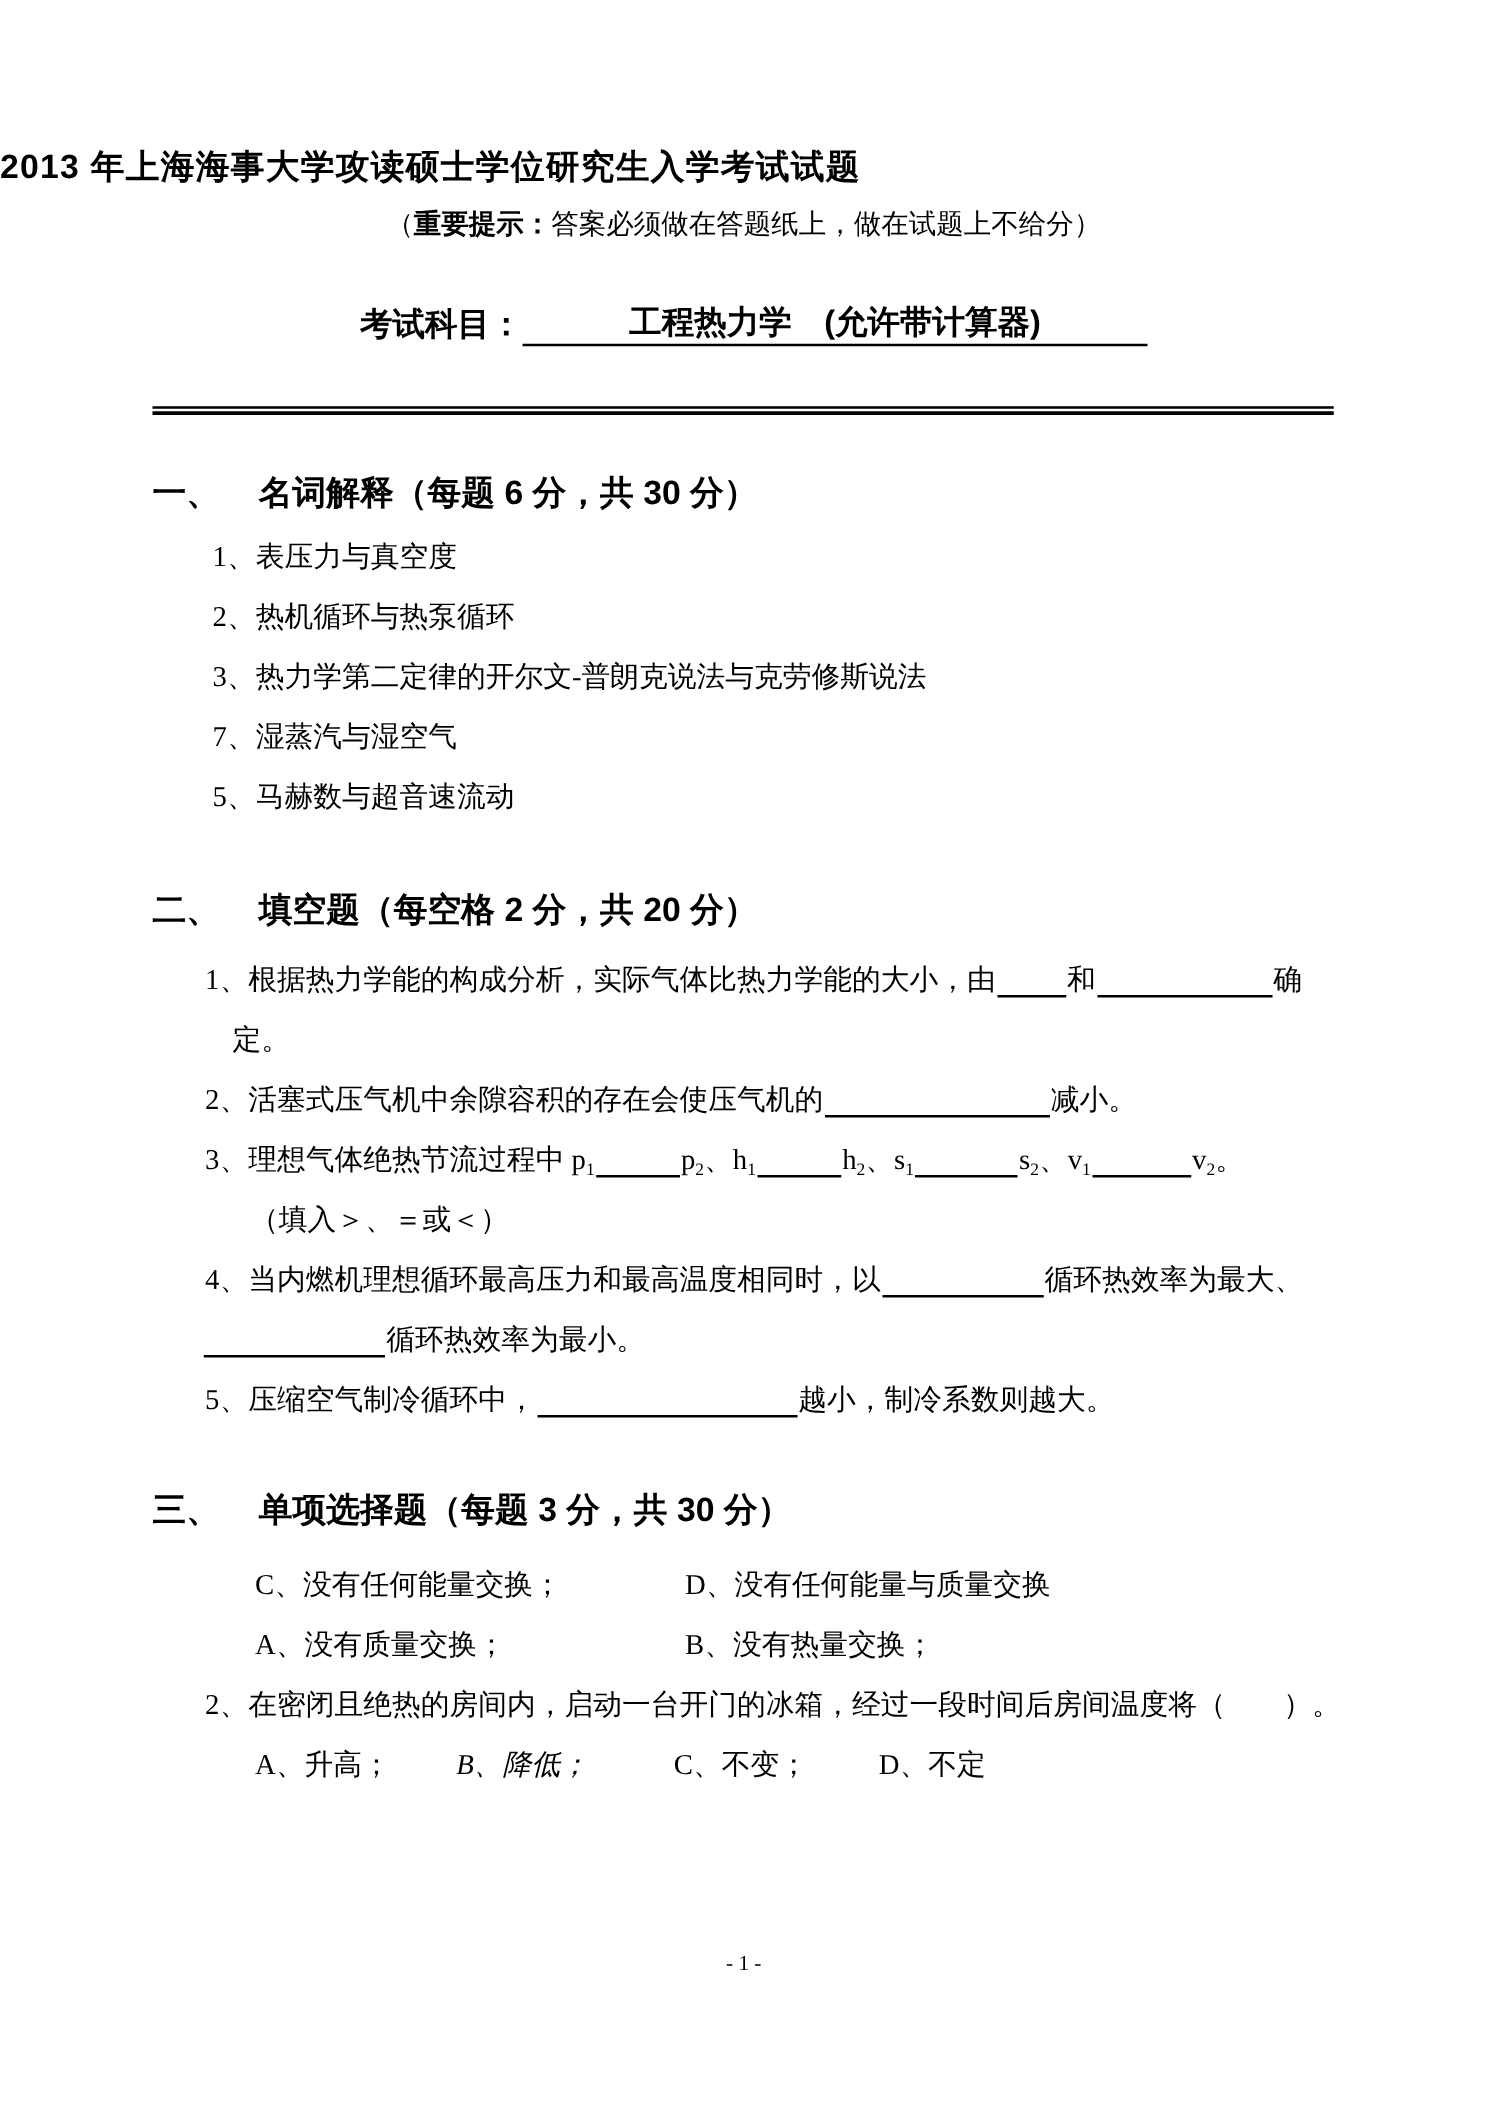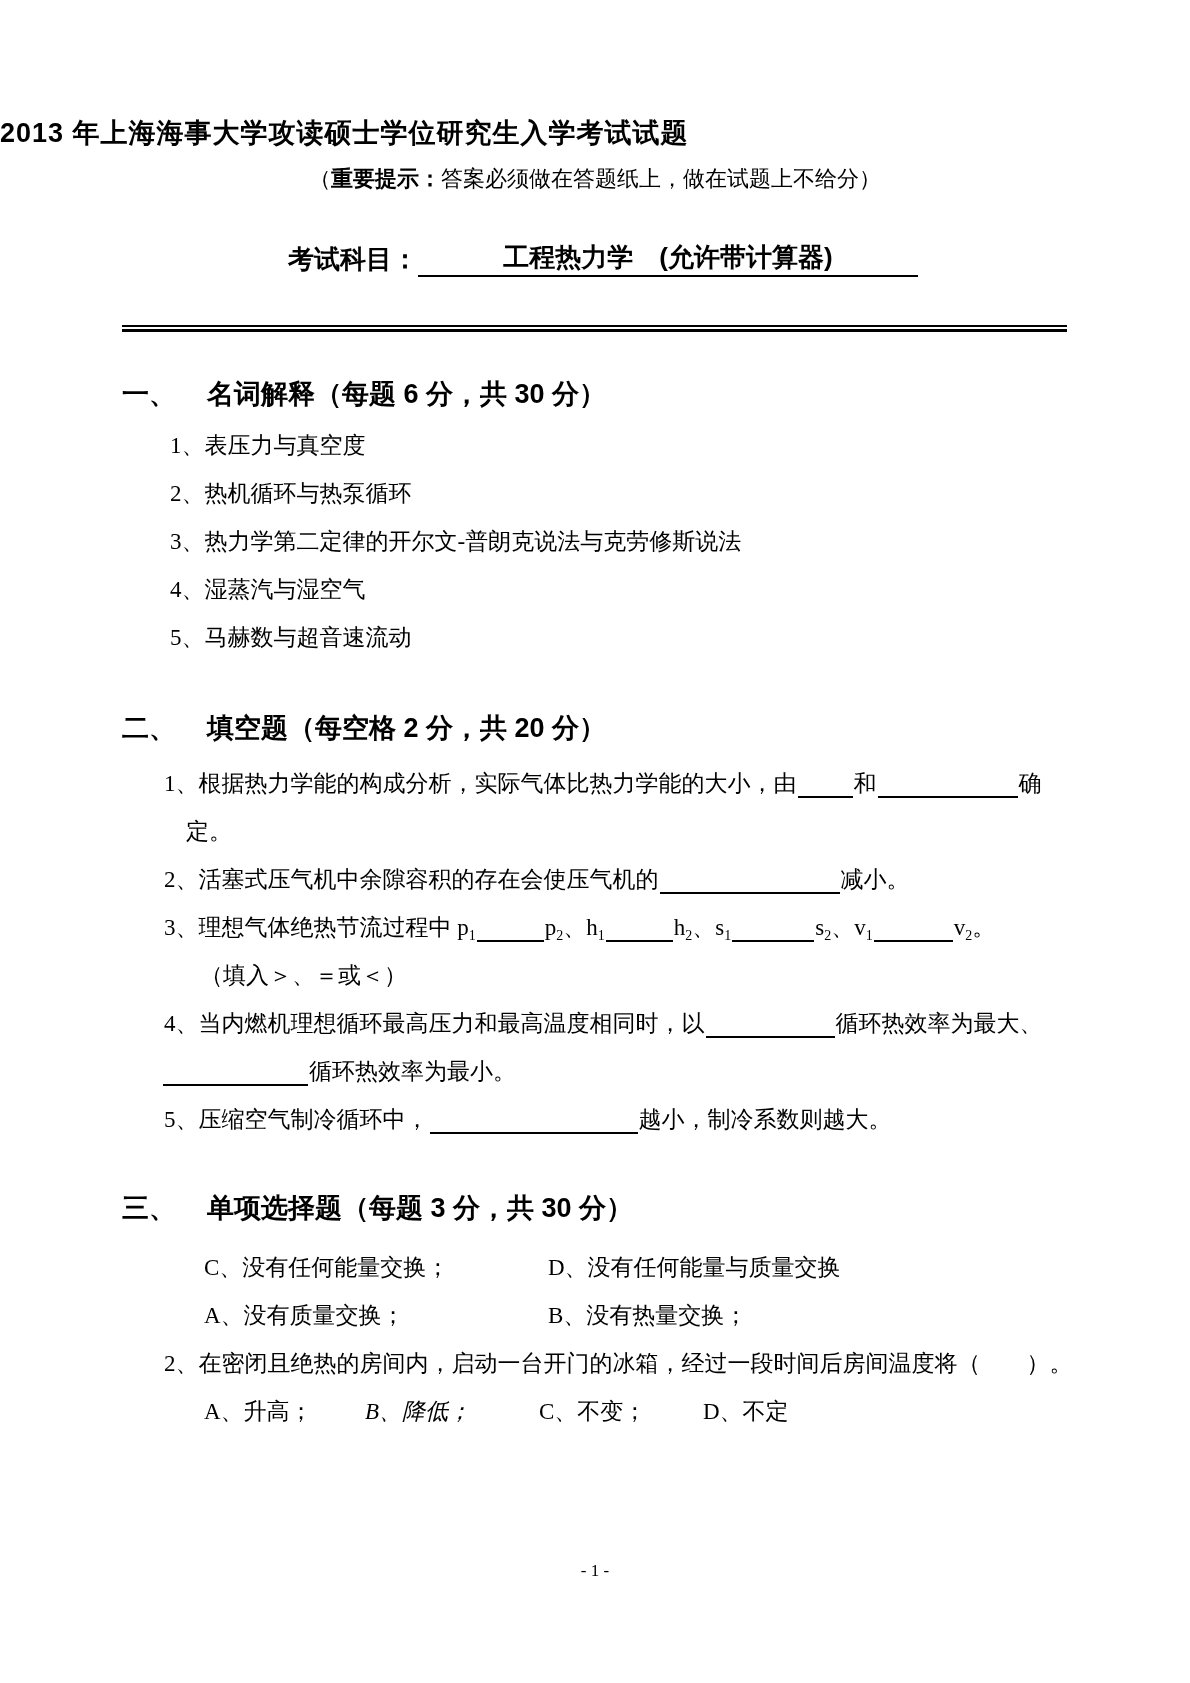--- a/index.html
+++ b/index.html
@@ -107,21 +107,21 @@
 
   <div class="subject-row"><span>考试科目：</span><span class="subject-underline">工程热力学　(允许带计算器)</span></div>
 
   <div class="divider"></div>
 
   <div class="sec-heading sec1-heading"><span class="sec-num">一、</span><span>名词解释（每题 6 分，共 30 分）</span></div>
   <div class="sec1-items">
     <div class="line ind-term">1、表压力与真空度</div>
     <div class="line ind-term">2、热机循环与热泵循环</div>
     <div class="line ind-term">3、热力学第二定律的开尔文-普朗克说法与克劳修斯说法</div>
-    <div class="line ind-term">4、湿蒸汽与湿空气</div>
+    <div class="line ind-term">7、湿蒸汽与湿空气</div>
     <div class="line ind-term">5、马赫数与超音速流动</div>
   </div>
 
   <div class="sec-heading sec2-heading"><span class="sec-num">二、</span><span>填空题（每空格 2 分，共 20 分）</span></div>
   <div class="sec2-lines">
     <div class="line ind-num"><span>1、根据热力学能的构成分析，实际气体比热力学能的大小，由</span><span class="blank" style="width: 55px;"></span><span>和</span><span class="blank" style="width: 140px;"></span><span>确</span></div>
     <div class="line ind-wrap1"><span>定。</span></div>
     <div class="line ind-num"><span>2、活塞式压气机中余隙容积的存在会使压气机的</span><span class="blank" style="width: 180px;"></span><span>减小。</span></div>
     <div class="line ind-num"><span>3、理想气体绝热节流过程中 </span><span>p<sub>1</sub></span><span class="blank" style="width: 67px;"></span><span>p<sub>2</sub></span><span>、</span><span>h<sub>1</sub></span><span class="blank" style="width: 67px;"></span><span>h<sub>2</sub></span><span>、</span><span>s<sub>1</sub></span><span class="blank" style="width: 82px;"></span><span>s<sub>2</sub></span><span>、</span><span>v<sub>1</sub></span><span class="blank" style="width: 79px;"></span><span>v<sub>2</sub></span><span>。</span></div>
     <div class="line ind-wrap2"><span>（填入＞、＝或＜）</span></div>

